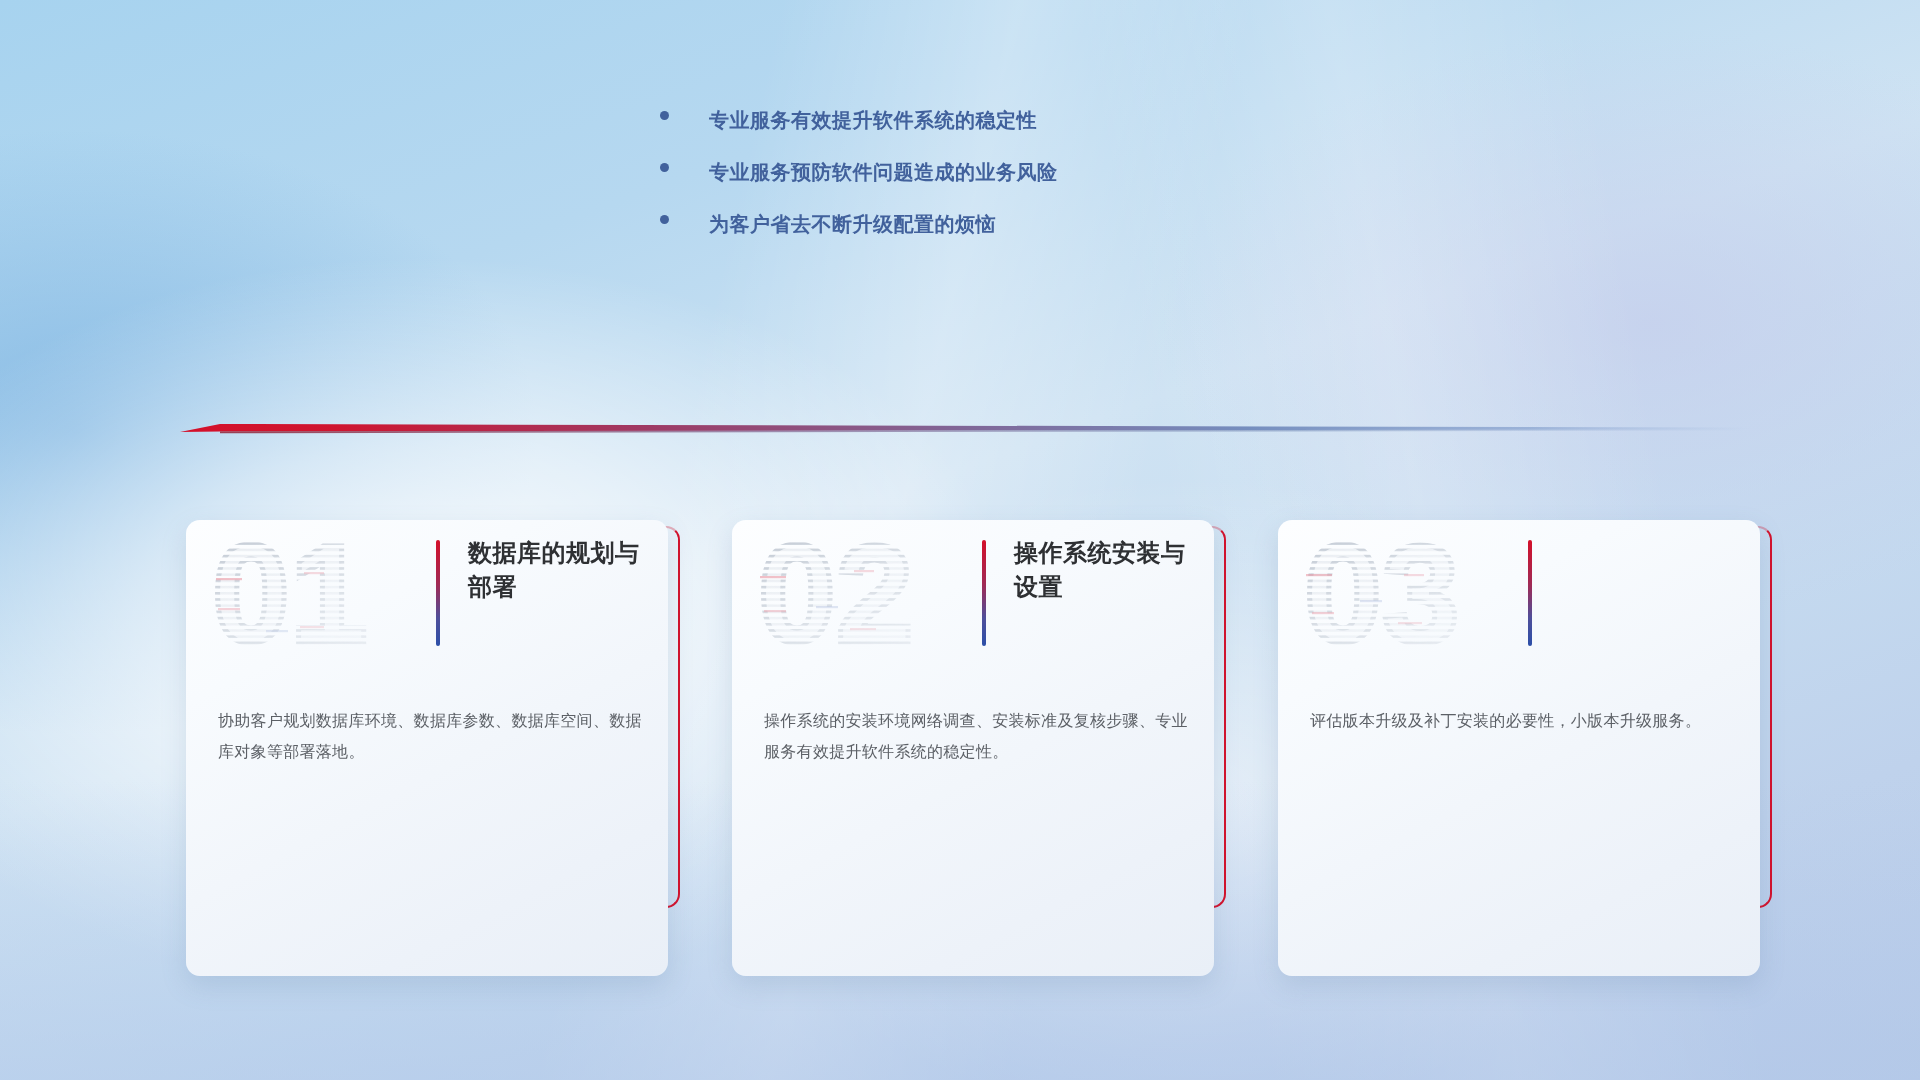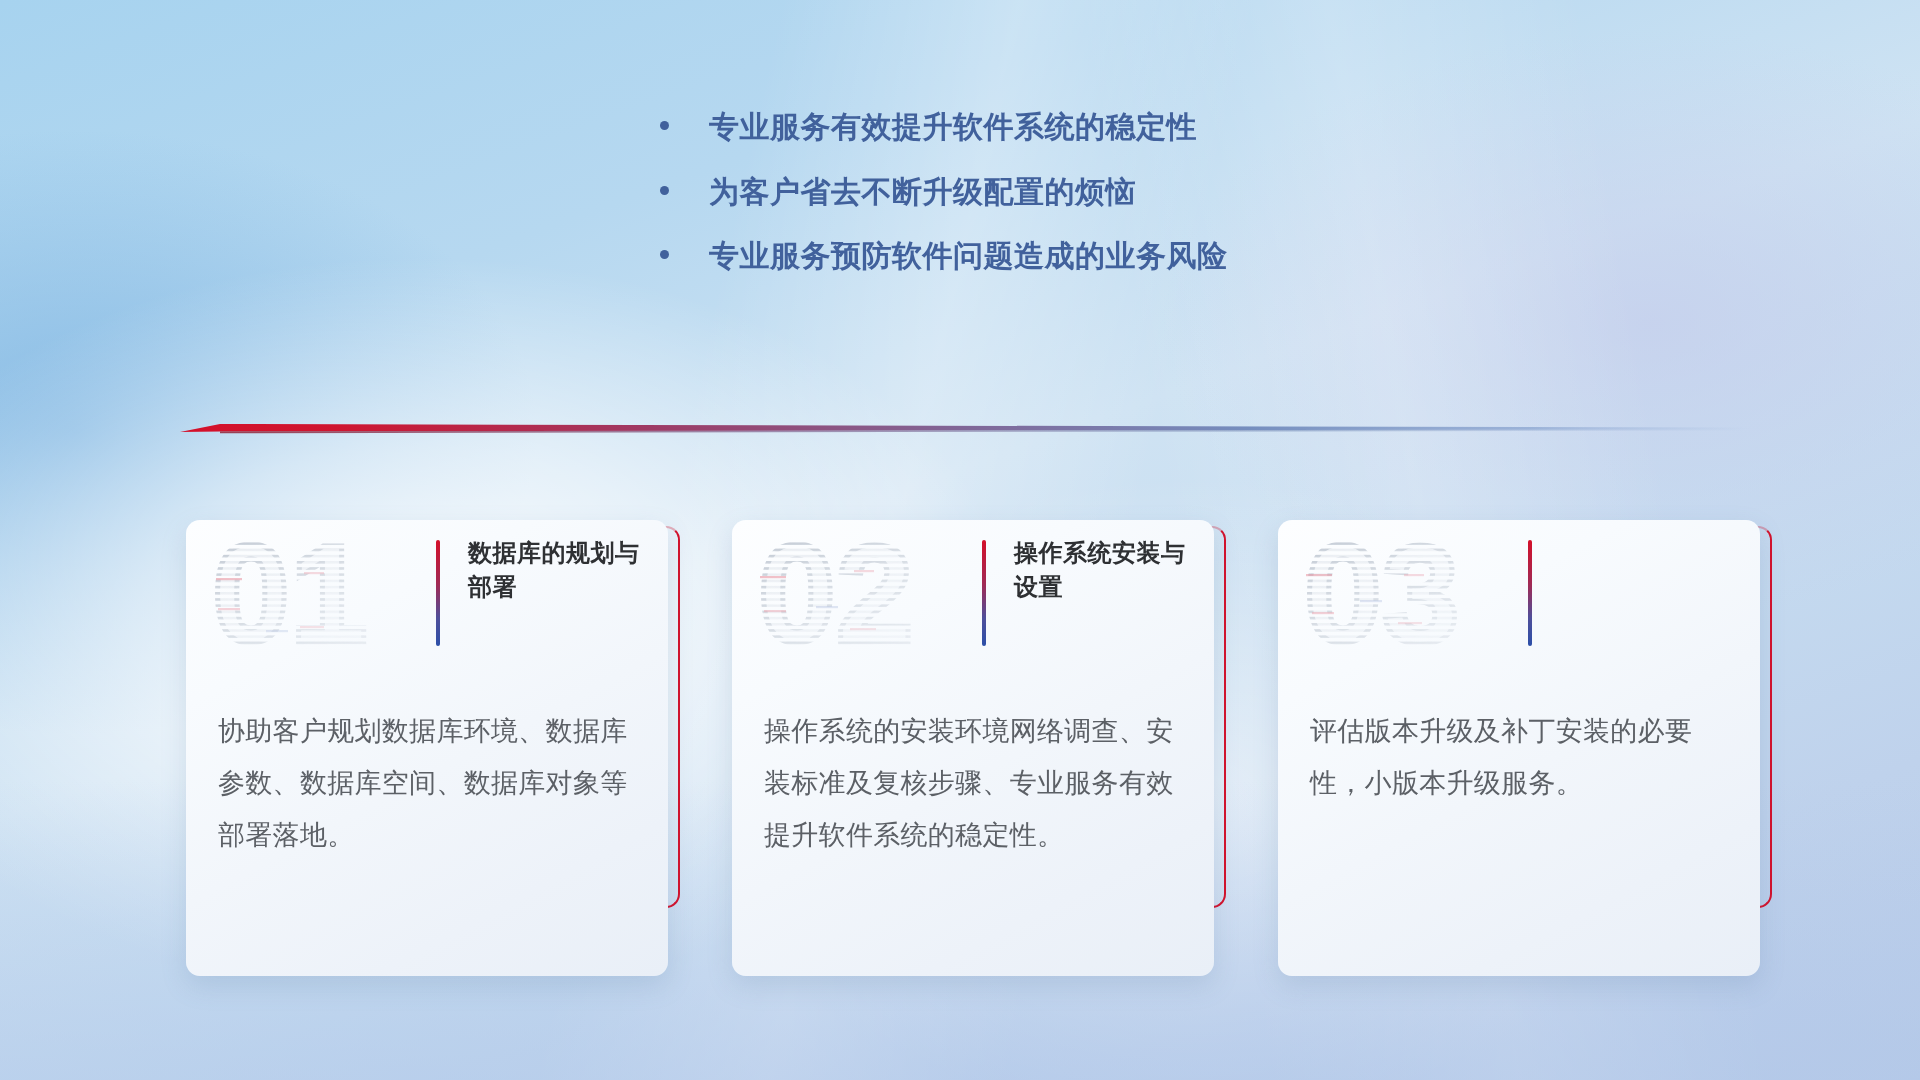--- a/index.html
+++ b/index.html
@@ -60,21 +60,21 @@
     width: 9px;
     height: 9px;
     border-radius: 50%;
     background: #41619c;
     flex: 0 0 auto;
     margin-right: 40px;
     position: relative;
     top: -7px;
   }
   .bullet-text {
-    font-size: 30px;
+    font-size: 20px;
     line-height: 1.25;
     color: #41619c;
     font-weight: 600;
     letter-spacing: 0.5px;
     white-space: nowrap;
   }
 
   
   .divider-wrap {
     position: absolute;
@@ -159,45 +159,45 @@
     line-height: 1.42;
     font-weight: 700;
     color: #2e3033;
     letter-spacing: 0.5px;
   }
   .card-body {
     position: absolute;
     left: 32px;
     right: 26px;
     top: 186px;
-    font-size: 27px;
+    font-size: 16px;
     line-height: 1.92;
     color: #5c6066;
     letter-spacing: 0.3px;
   }
 </style>
 </head>
 <body>
 
 <div class="slide">
   <div class="bg-sheen"></div>
   <div class="bg-bottom"></div>
 
   <div class="bullets">
     <div class="bullet-row">
       <span class="bullet-dot"></span>
       <span class="bullet-text">专业服务有效提升软件系统的稳定性</span>
     </div>
     <div class="bullet-row">
       <span class="bullet-dot"></span>
-      <span class="bullet-text">为客户省去不断升级配置的烦恼</span>
+      <span class="bullet-text">专业服务预防软件问题造成的业务风险</span>
     </div>
     <div class="bullet-row">
       <span class="bullet-dot"></span>
-      <span class="bullet-text">专业服务预防软件问题造成的业务风险</span>
+      <span class="bullet-text">为客户省去不断升级配置的烦恼</span>
     </div>
   </div>
 
   <div class="divider-wrap">
     <svg viewBox="0 0 1570 22" preserveAspectRatio="none" aria-hidden="true">
       <defs>
         <linearGradient id="divGrad" x1="0" y1="0" x2="1" y2="0">
           <stop offset="0" stop-color="#d4102a" stop-opacity="1"></stop>
           <stop offset="0.10" stop-color="#cf1530" stop-opacity="1"></stop>
           <stop offset="0.30" stop-color="#9e3a64" stop-opacity="1"></stop>

